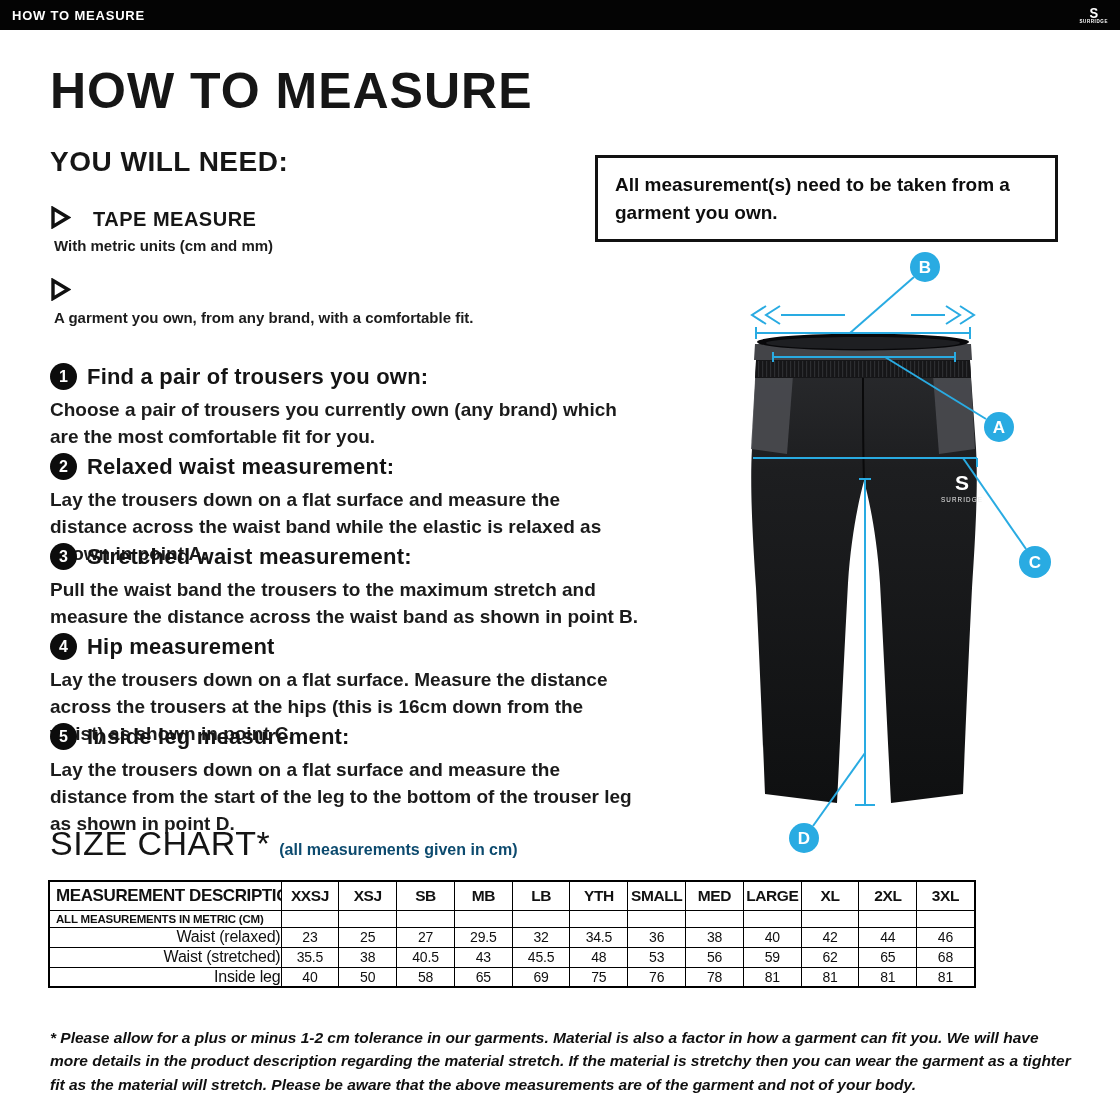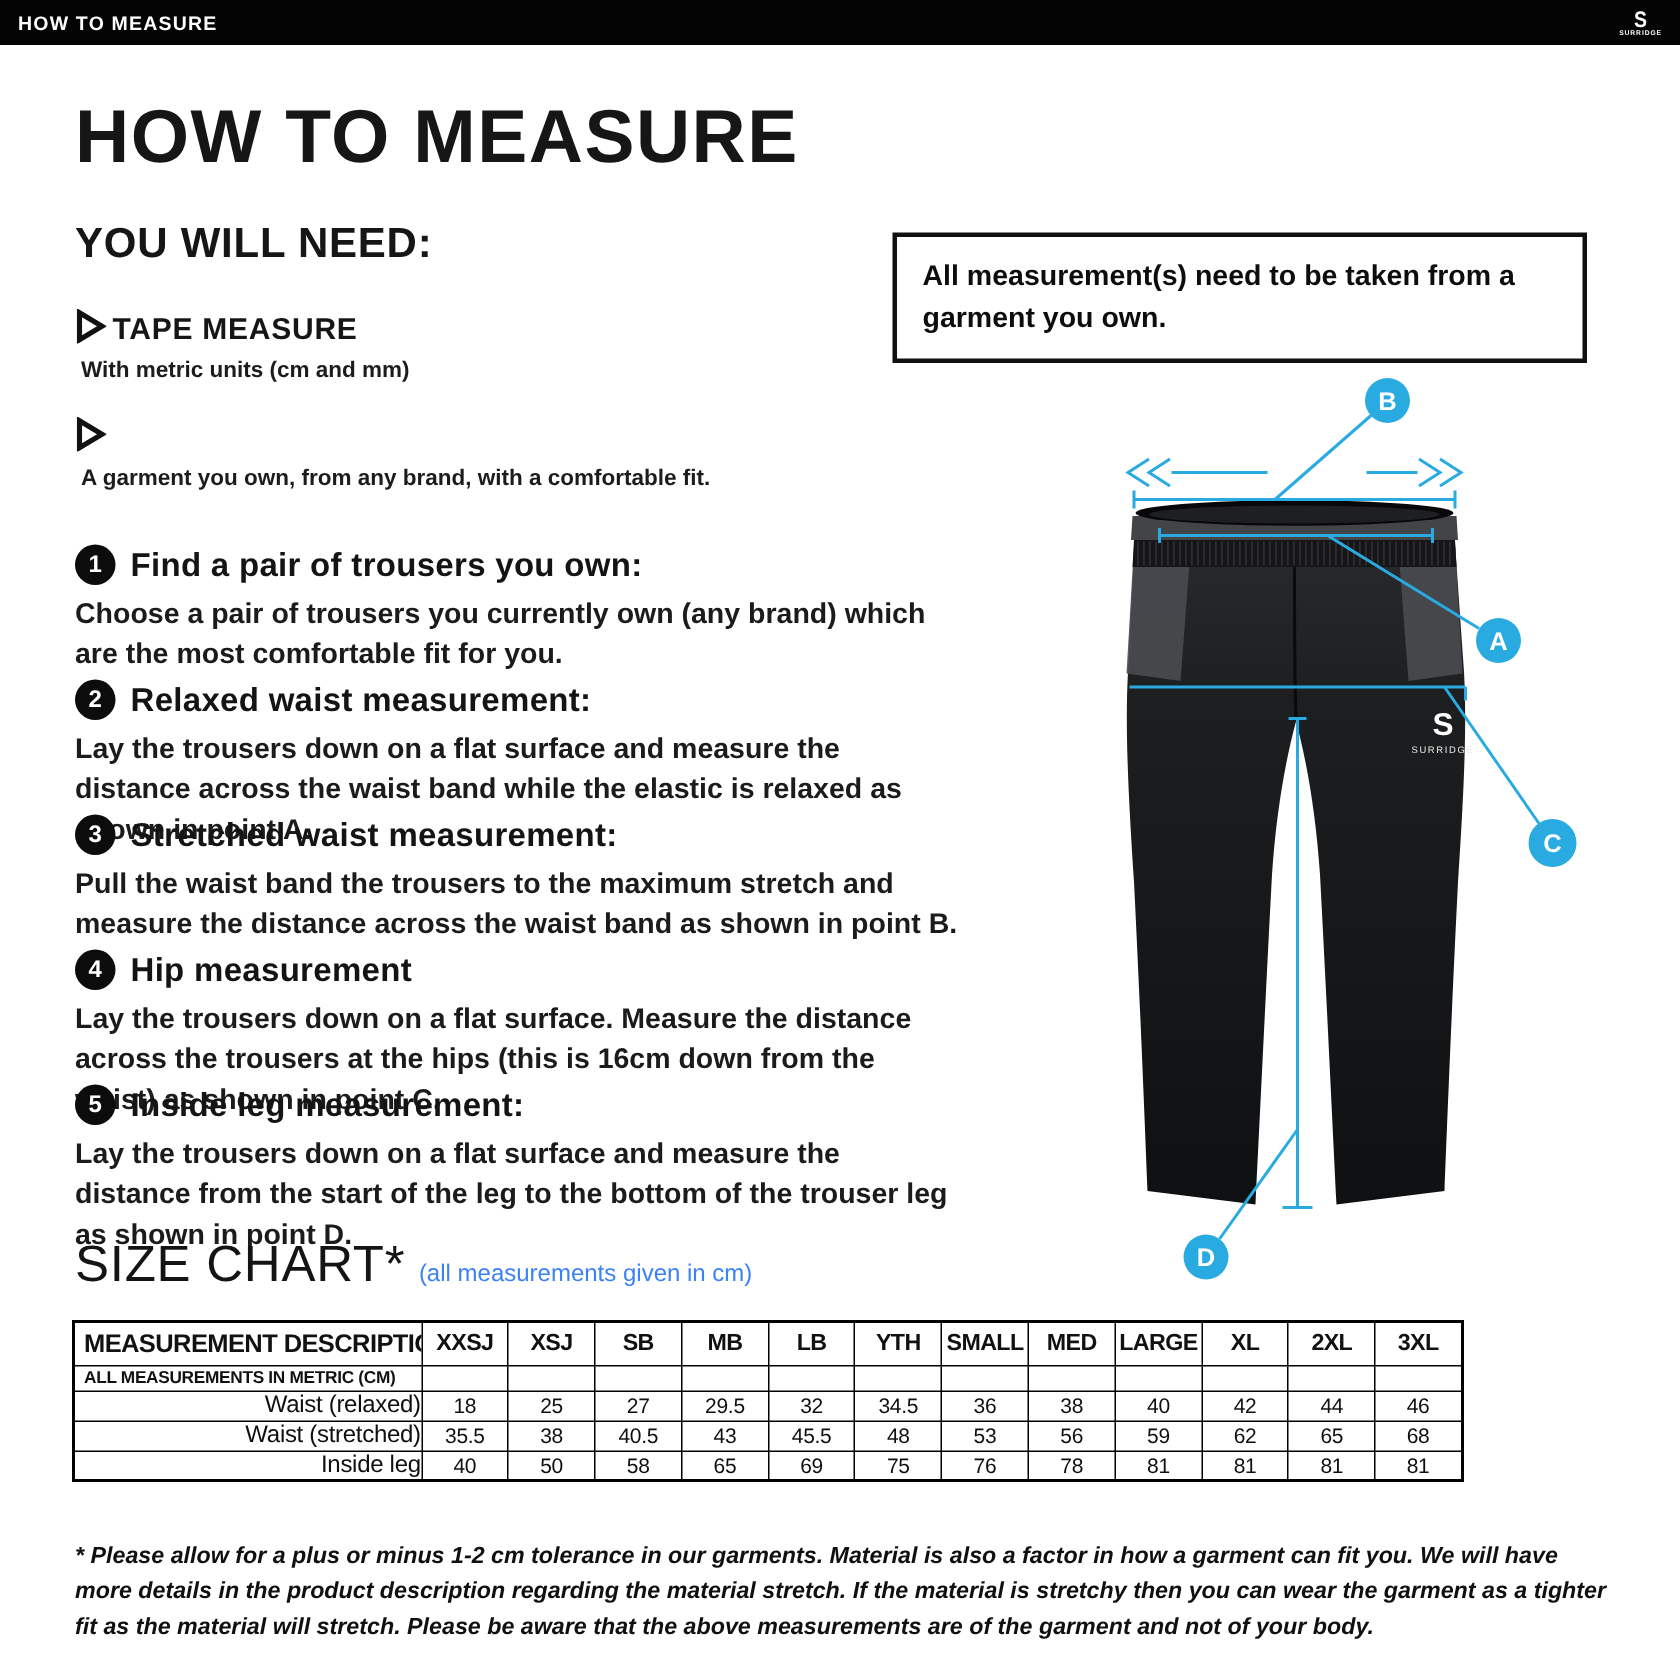--- a/index.html
+++ b/index.html
@@ -12,42 +12,42 @@
   .topbar-logo { display:flex; flex-direction:column; align-items:center; line-height:1; }
   .topbar-logo .mark { color:#fff; font-size:13px; font-weight:bold; transform:scaleY(1.15); }
   .topbar-logo .word { color:#fff; font-size:4.5px; font-weight:bold; letter-spacing:.6px; margin-top:1px; }
 
   
   .h1 { position:absolute; left:50px; top:62px; font-size:50px; font-weight:bold; letter-spacing:1px; color:#161616; }
   .h2 { position:absolute; left:50px; top:146px; font-size:28px; font-weight:bold; letter-spacing:.5px; color:#161616; }
 
   
   .need { position:absolute; left:50px; width:560px; }
-  .need-row { display:flex; align-items:center; gap:4px; }
+  .need-row { display:flex; align-items:center; gap:22px; }
   .need-label { font-size:20px; font-weight:bold; letter-spacing:.5px; color:#161616; }
   .need-desc { font-size:15px; font-weight:bold; color:#1c1c1c; margin-top:4px; margin-left:4px; }
   #need-0 { top:206px; }
   #need-1 { top:278px; }
 
   
   .note-box { position:absolute; left:595px; top:155px; width:463px; min-height:77px; border:3px solid #111; background:#fff; padding:13px 17px; }
   .note-box p { font-size:19px; font-weight:bold; line-height:1.45; color:#0d0d0d; }
 
   
   .step { position:absolute; left:50px; width:600px; }
   .step-head { display:flex; align-items:center; gap:10px; }
   .step-num { width:27px; height:27px; border-radius:50%; background:#0c0c0c; color:#fff; font-size:16px; font-weight:bold; display:flex; align-items:center; justify-content:center; flex:0 0 27px; }
   .step-title { font-size:22px; font-weight:bold; color:#141414; letter-spacing:.2px; }
   .step-body { margin-top:7px; font-size:19px; font-weight:bold; line-height:1.42; color:#1b1b1b; width:592px; }
   #step-0 { top:363px; } #step-1 { top:453px; } #step-2 { top:543px; } #step-3 { top:633px; } #step-4 { top:723px; }
 
   
   .size-head { position:absolute; left:50px; top:824px; display:flex; align-items:baseline; gap:9px; }
   .size-title { font-size:34px; font-weight:normal; letter-spacing:.5px; color:#141414; }
-  .size-sub { font-size:16px; font-weight:normal; color:#3b82f6; }
+  .size-sub { font-size:16px; font-weight:bold; color:#0c4a6e; }
 
   table.size { position:absolute; left:48px; top:880px; width:926px; border-collapse:collapse; table-layout:fixed; background:#fff; border:2px solid #000; }
   table.size th, table.size td { border:1px solid #000; overflow:hidden; white-space:nowrap; }
   table.size th { height:29px; font-size:15.5px; font-weight:bold; letter-spacing:-.4px; text-align:center; }
   table.size th.desc { text-align:left; padding-left:6px; font-size:17px; }
   tr.metric td { height:17px; font-size:11.5px; font-weight:bold; letter-spacing:-.2px; padding-left:6px; }
   tr.data td { height:20px; font-size:14px; text-align:center; letter-spacing:-.2px; color:#0f0f0f; }
   tr.data td.lbl { text-align:right; padding-left:2px; font-size:16px; }
 
   
@@ -255,21 +255,21 @@
           <td></td>
           <td></td>
           <td></td>
           <td></td>
           <td></td>
           <td></td>
           <td></td>
     </tr>
     <tr class="data">
       <td class="lbl">Waist (relaxed)</td>
-      <td>18</td>
+      <td>23</td>
       <td>25</td>
       <td>27</td>
       <td>29.5</td>
       <td>32</td>
       <td>34.5</td>
       <td>36</td>
       <td>38</td>
       <td>40</td>
       <td>42</td>
       <td>44</td>

